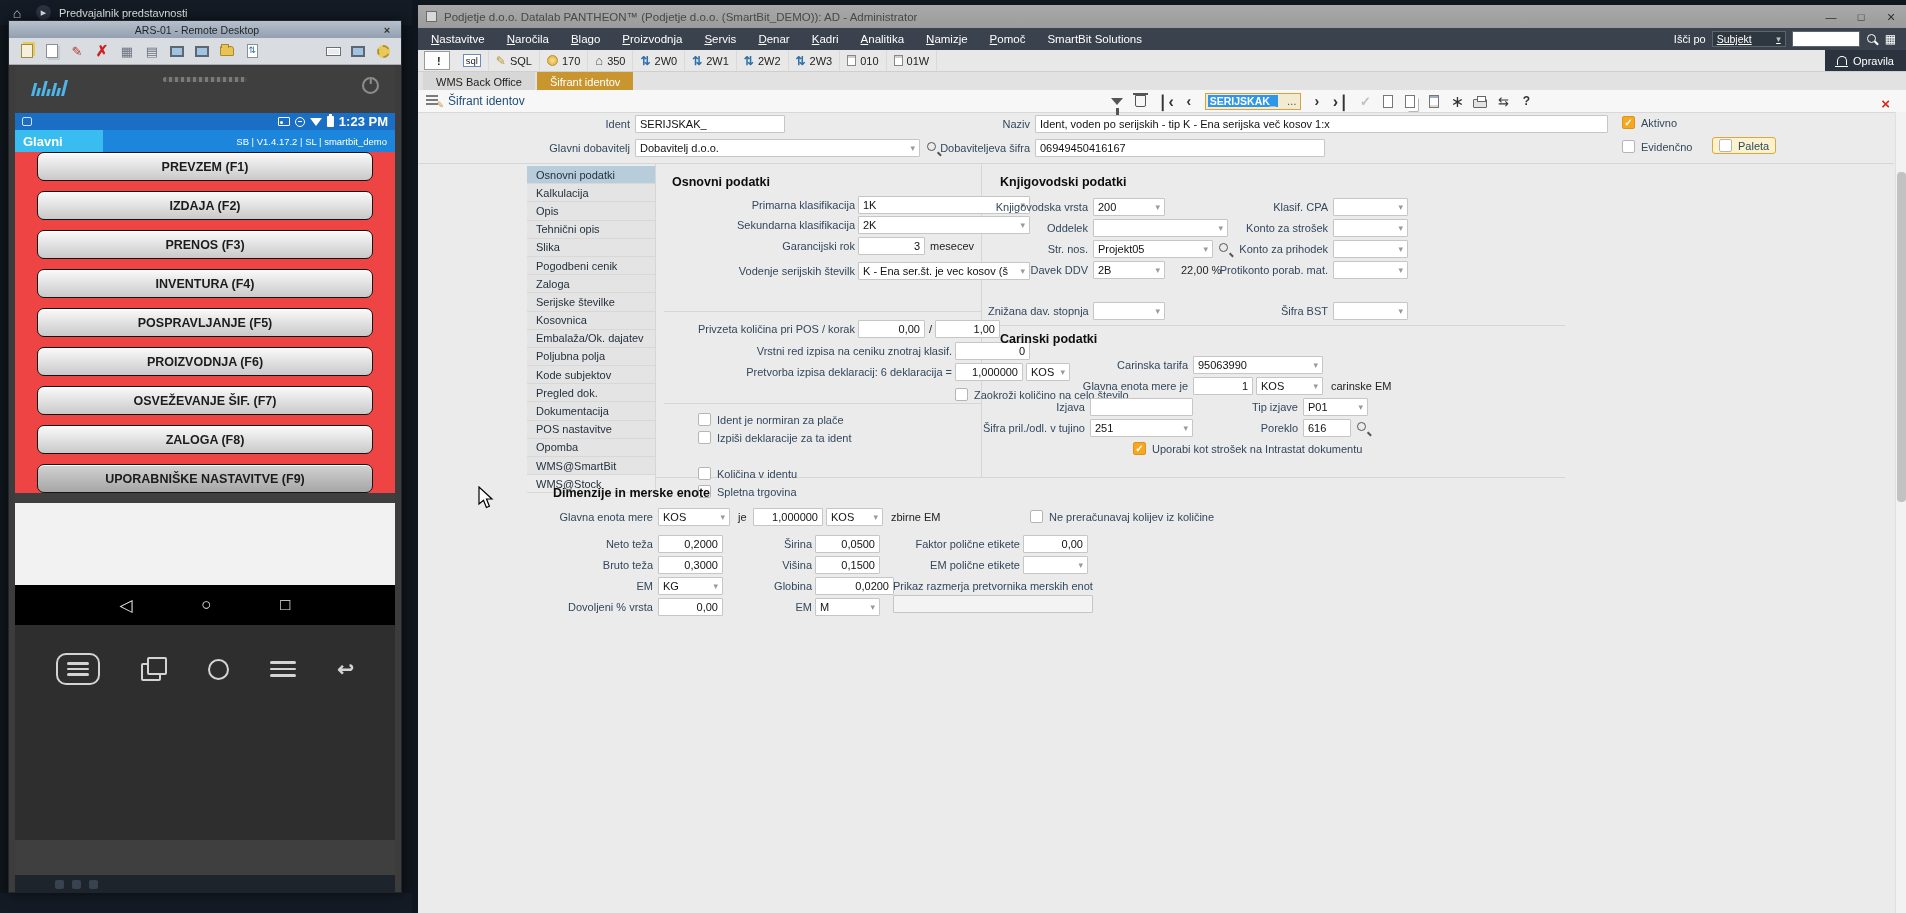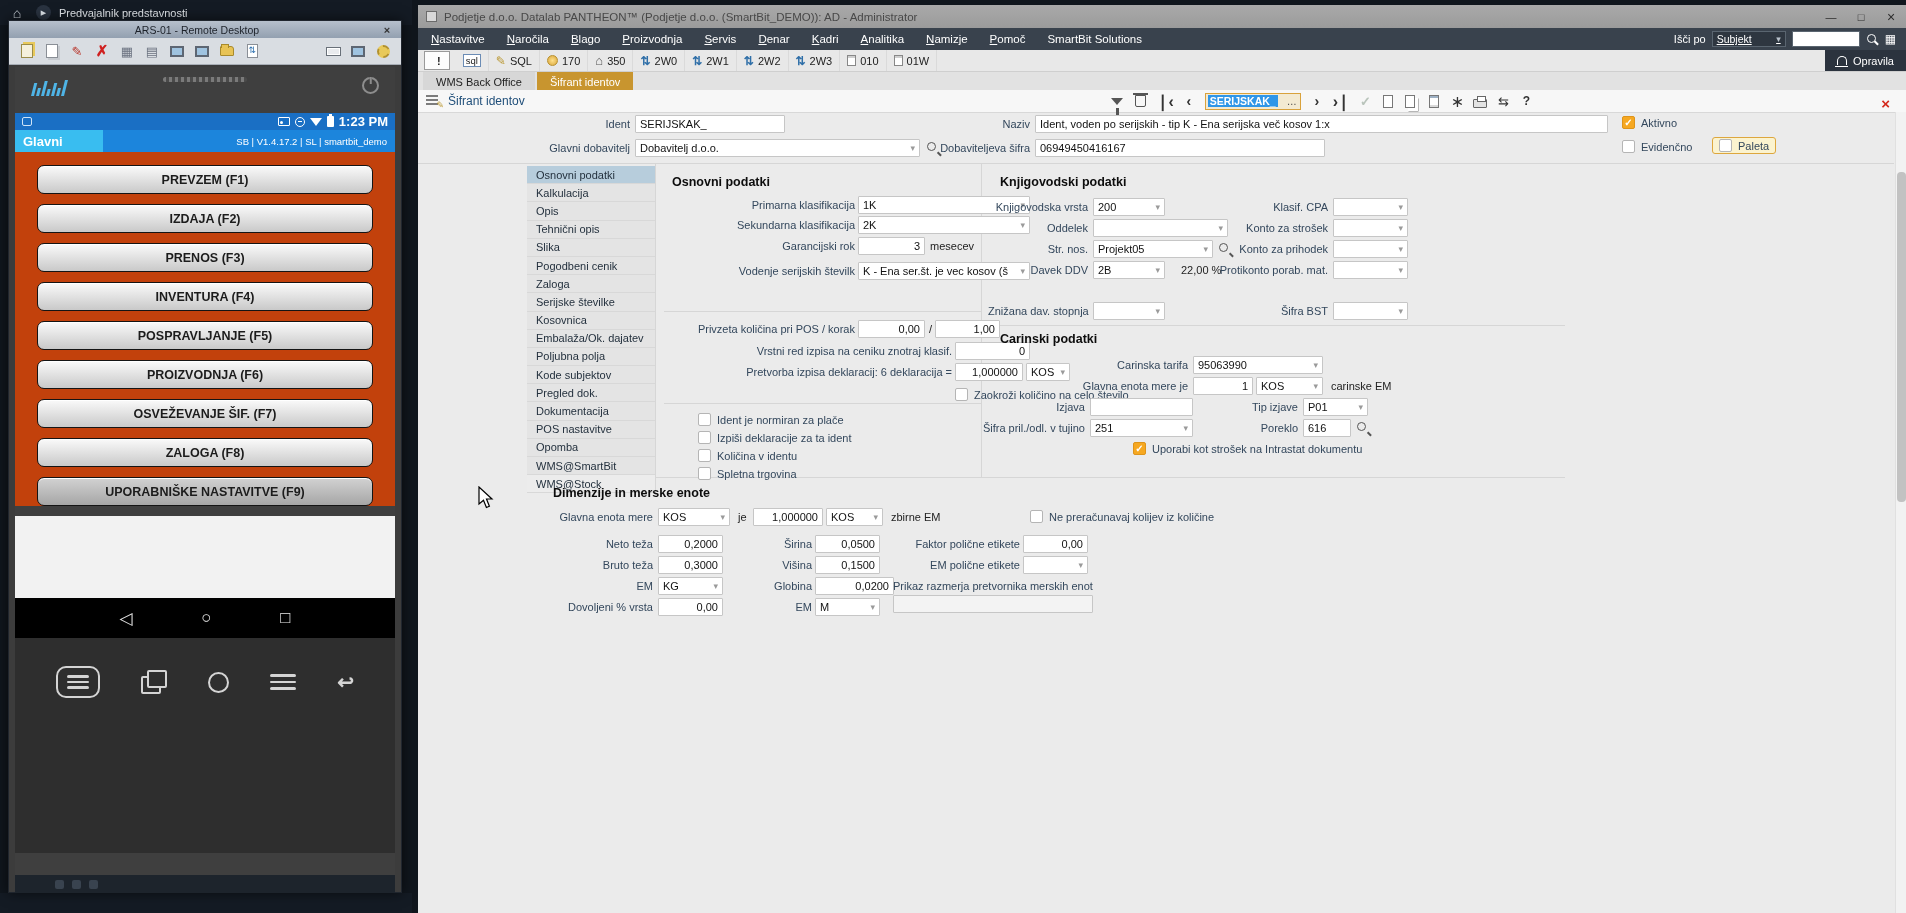--- a/index.html
+++ b/index.html
@@ -50,21 +50,21 @@
 .ic-cast::after { content:""; position:absolute; left:1px; bottom:1px; width:3px; height:3px; background:#fff; border-radius:50%; }
 .ic-minus { width:10px; height:10px; border:1.2px solid #fff; border-radius:50%; position:relative; }
 .ic-minus::after { content:""; position:absolute; left:2px; top:3.6px; width:4px; height:1.4px; background:#fff; }
 .ic-wifi { width:0; height:0; border-left:6px solid transparent; border-right:6px solid transparent; border-top:8px solid #fff; }
 .ic-batt { width:7px; height:11px; background:#fff; border-radius:1px; position:relative; }
 .ic-batt::before { content:""; position:absolute; top:-2px; left:2px; width:3px; height:2px; background:#fff; }
 .sb-time { font-size:13px; font-weight:bold; }
 .apphead { height:22px; background:linear-gradient(90deg,#39bdf0 0,#39bdf0 88px,#1c85dc 88px); display:flex; align-items:center; color:#fff; padding:0 8px; }
 .apphead-title { font-size:13px; font-weight:bold; width:80px; }
 .apphead-sub { margin-left:auto; font-size:9.5px; }
-.btnzone { background:#c2410c; padding-top:13px; }
+.btnzone { background:#ef4444; }
 .mbtn { width:336px; height:29px; margin:0 auto 10px auto; border-radius:7px; background:linear-gradient(#fafafa,#c9c9c9); border:1px solid #141414; box-shadow:inset 0 1px 0 #fff; display:flex; align-items:center; justify-content:center; font-size:12.5px; font-weight:bold; color:#1c1c1c; }
 .mbtn.dark { background:linear-gradient(#d2d2d2,#a6a6a6); }
 .mbtn.focus { margin-top:18px; background:#f6f6f6; outline:2px solid #0d0d0d; outline-offset:1px; }
 .whitezone { height:82px; background:#f2f2f2; }
 .navbar3 { height:40px; background:#000; display:flex; align-items:center; justify-content:space-around; color:#e6e6e6; font-size:17px; padding:0 70px; }
 .bottzone { height:215px; background:#2e2e2e; position:relative; }
 .bott-icons { position:absolute; left:0; right:0; top:28px; display:flex; align-items:center; justify-content:space-evenly; }
 .nv-rect { width:44px; height:32px; border:2.5px solid #d4d4d4; border-radius:10px; display:flex; flex-direction:column; justify-content:center; gap:3px; padding:0 9px; }
 .nv-rect i { display:block; height:2.5px; background:#d4d4d4; border-radius:2px; }
 .nv-dsq { position:relative; width:26px; height:24px; }
@@ -542,21 +542,21 @@
       <span class="cb"></span>
       <span class="cb-label">Zaokroži količino na celo število</span>
     </span>
 
     <div style="position:absolute;left:280px;top:408px">
 
     <div class="cbrow" style="position:static;margin-bottom:5px">
           <span class="cb"></span>
           <span class="cb-label">Ident je normiran za plače</span>
         </div>
-        <div class="cbrow checked" style="position:static;margin-bottom:5px">
+        <div class="cbrow checked" style="position:static;margin-bottom:23px">
           <span class="cb"></span>
           <span class="cb-label">Izpiši deklaracije za ta ident</span>
         </div>
         <div class="cbrow" style="position:static;margin-bottom:5px">
           <span class="cb"></span>
           <span class="cb-label">Količina v identu</span>
         </div>
         <div class="cbrow" style="position:static;margin-bottom:5px">
           <span class="cb"></span>
           <span class="cb-label">Spletna trgovina</span>

